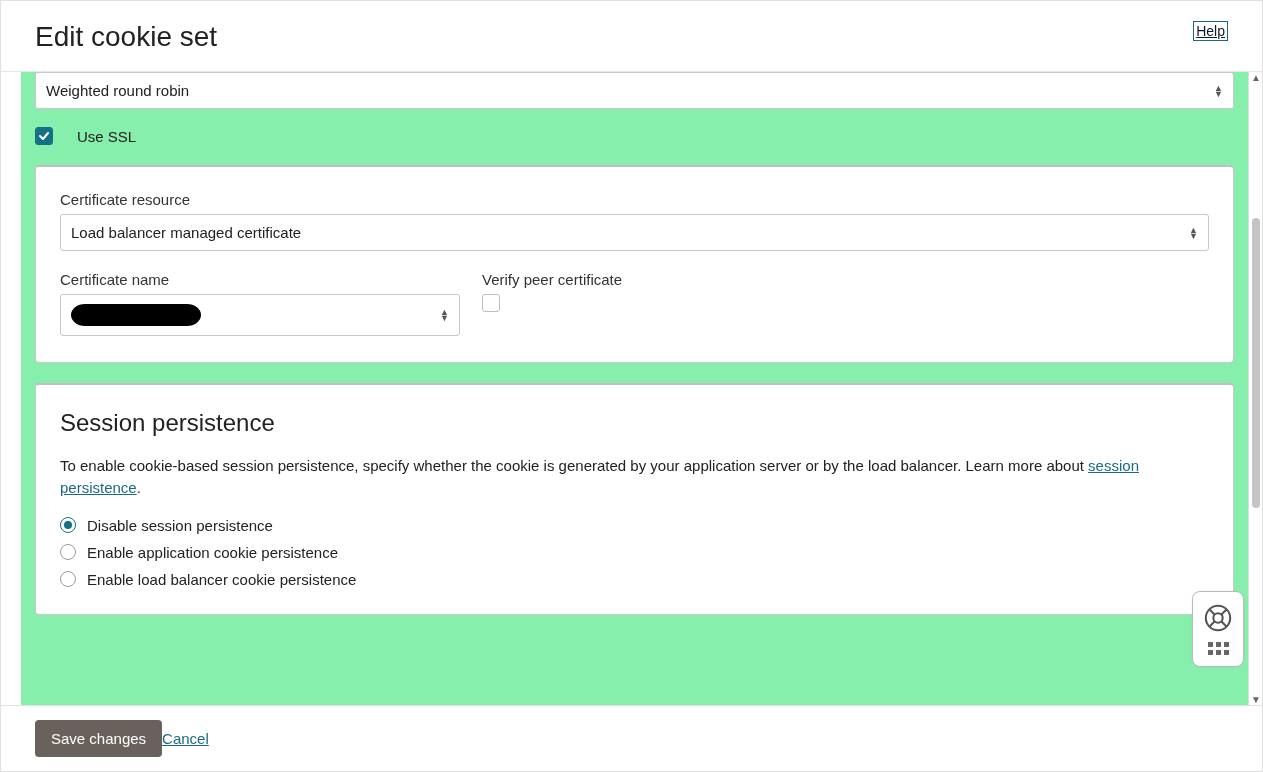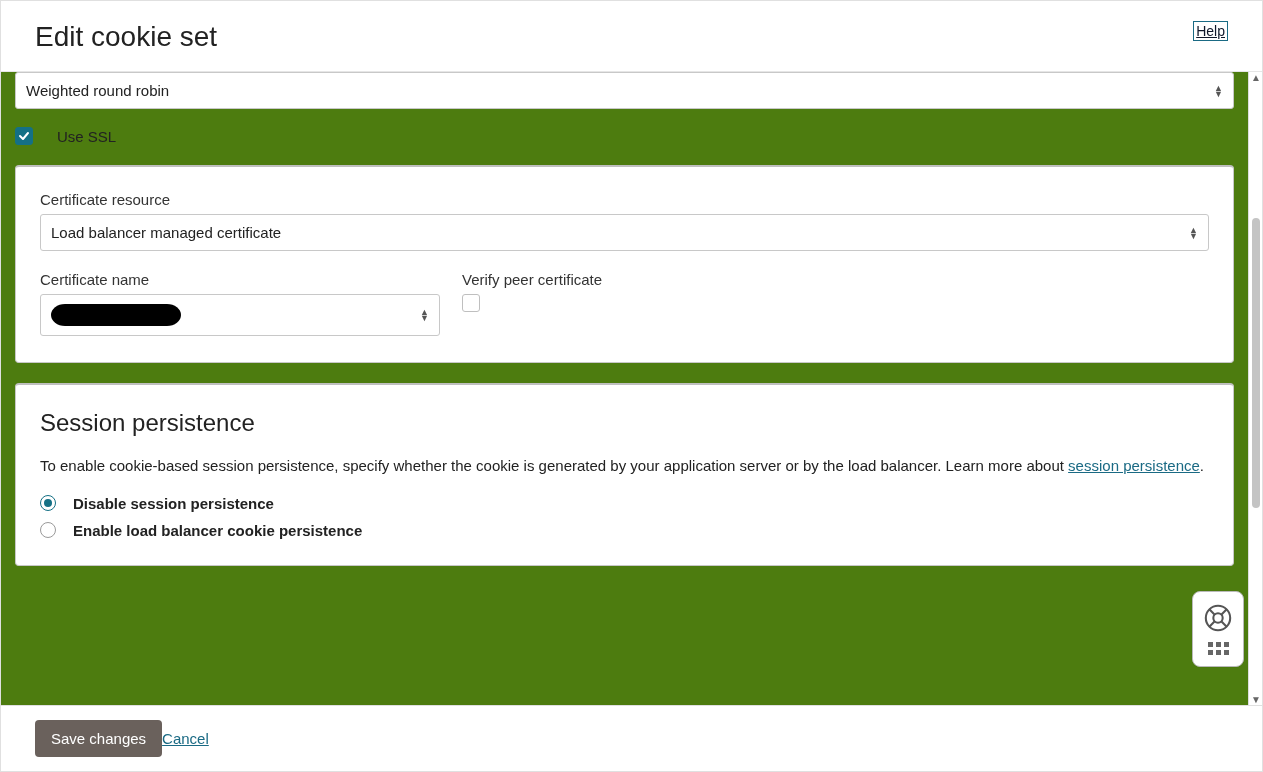--- a/index.html
+++ b/index.html
@@ -37,24 +37,25 @@
       border: 1px solid #1a6a84;
       padding: 1px 2px;
     }
     .content-wrap {
       display: flex;
       flex: 1;
       min-height: 0;
     }
     .content-area {
       flex: 1;
-      background: #4d7c0f;
+      background: #86efac;
       overflow-y: hidden;
       padding: 0 14px 14px 14px;
       position: relative;
+      margin-left: 20px;
     }
     .outer-scroll {
       width: 14px;
       background: #fff;
       position: relative;
       border-left: 1px solid #ddd;
     }
     .outer-scroll .arrow {
       position: absolute;
       left: 2px;
@@ -167,24 +168,23 @@
       font-size: 15px;
       line-height: 1.45;
       color: #222;
       margin-bottom: 18px;
     }
     .desc a { color: #1a6a84; text-decoration: underline; }
 
     .radio-row {
       display: flex;
       align-items: flex-start;
-      gap: 17px;
+      gap: 11px;
       margin-bottom: 10px;
       cursor: pointer;
-      font-weight: bold;
     }
     .radio {
       width: 16px; height: 16px;
       border: 1.5px solid #9a9a9a;
       border-radius: 50%;
       display: inline-flex;
       align-items: center;
       justify-content: center;
       flex-shrink: 0;
     }
@@ -310,20 +310,24 @@
 
       <div class="panel">
         <h2>Session persistence</h2>
         <p class="desc">
           <span>To enable cookie-based session persistence, specify whether the cookie is generated by your application server or by the load balancer. Learn more about </span><a href="#">session persistence</a><span>.</span>
         </p>
 
         <div class="radio-row">
           <span class="radio selected"></span>
           <span class="radio-label">Disable session persistence</span>
+        </div>
+        <div class="radio-row">
+          <span class="radio"></span>
+          <span class="radio-label">Enable application cookie persistence</span>
         </div>
         <div class="radio-row" style="margin-bottom:0;">
           <span class="radio"></span>
           <span class="radio-label">Enable load balancer cookie persistence</span>
         </div>
       </div>
 
       <div class="float-widget">
         <span class="lifebuoy">
           <svg viewBox="0 0 32 32">

